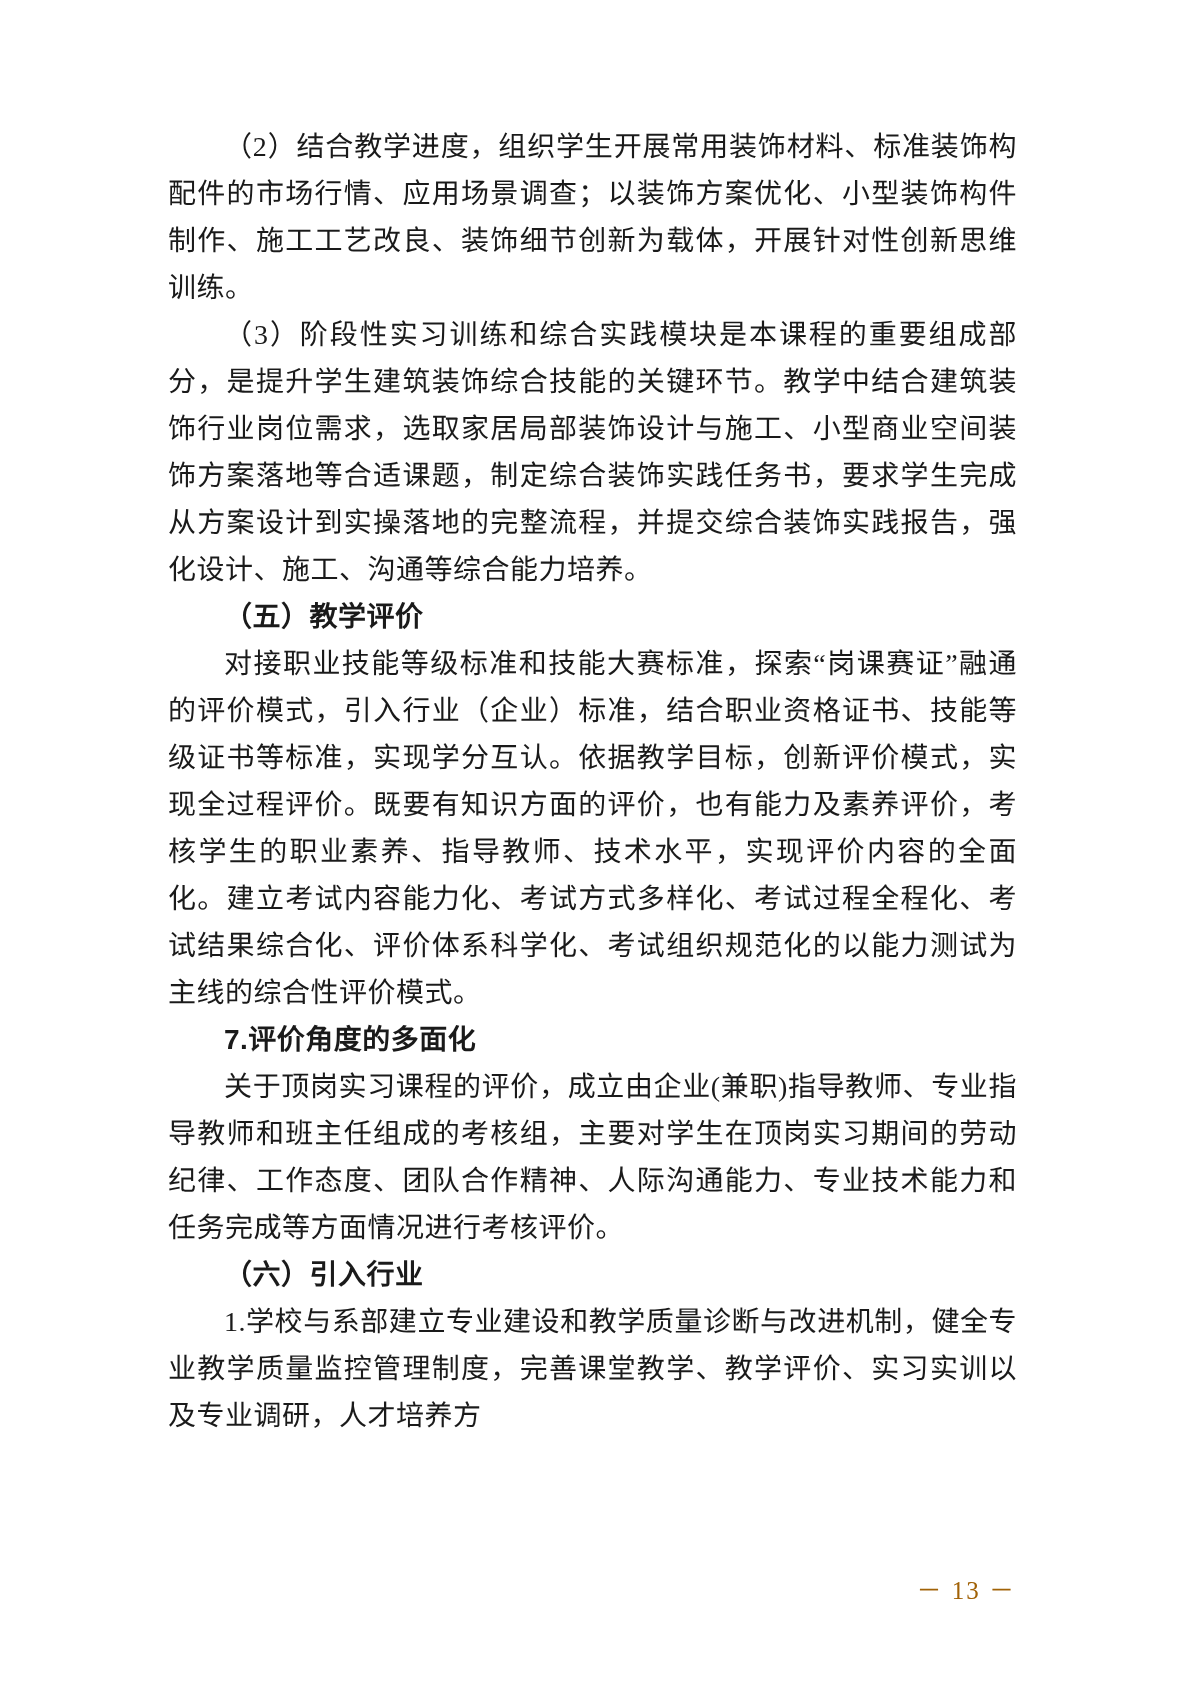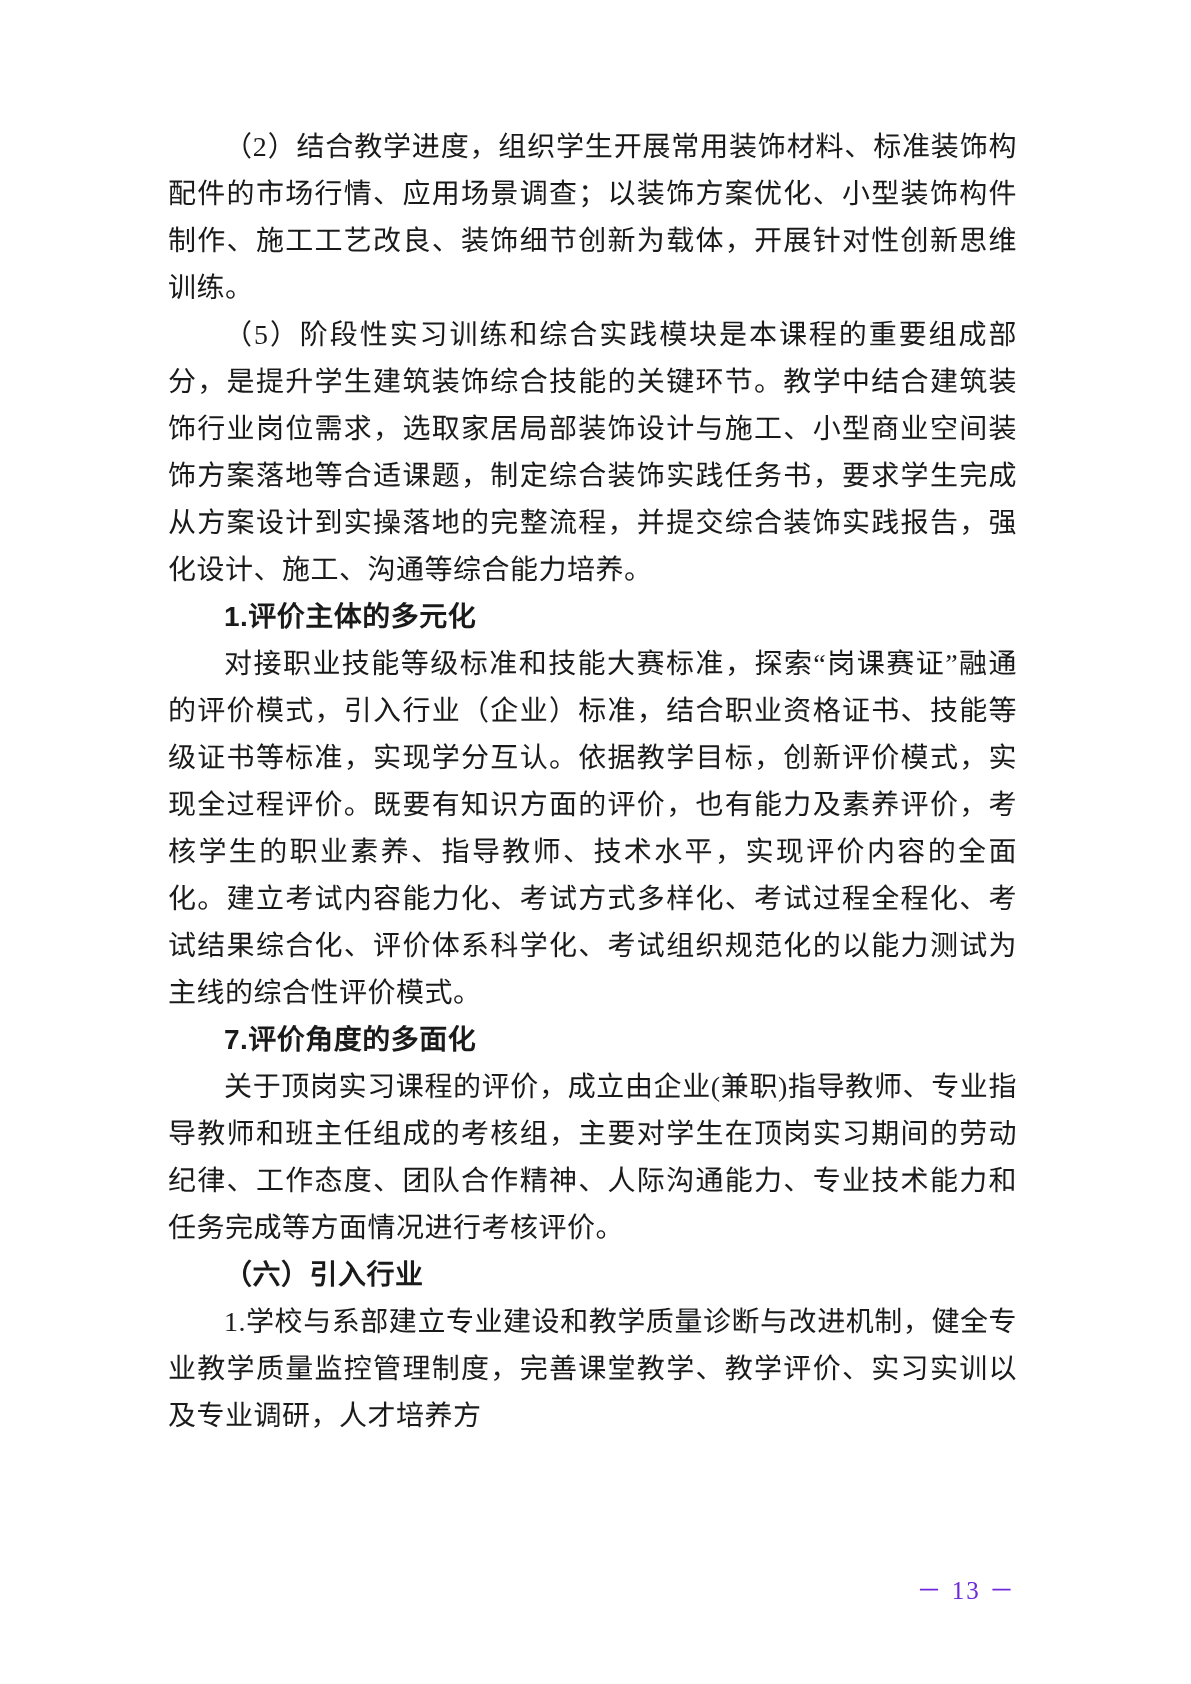--- a/index.html
+++ b/index.html
@@ -42,32 +42,32 @@
     letter-spacing: 0.5px;
   }
   .footer {
     position: absolute;
     top: 1570px;
     left: 0;
     width: 1016px;
     text-align: right;
     font-size: 25px;
     font-family: "Liberation Serif", "DejaVu Serif", serif;
-    color: #6d28d9;
+    color: #a16207;
     letter-spacing: 2px;
   }
 </style>
 </head>
 <body>
 
 <div class="page">
   <div class="content">
     <p>（2）结合教学进度，组织学生开展常用装饰材料、标准装饰构配件的市场行情、应用场景调查；以装饰方案优化、小型装饰构件制作、施工工艺改良、装饰细节创新为载体，开展针对性创新思维训练。</p>
-    <p>（5）阶段性实习训练和综合实践模块是本课程的重要组成部分，是提升学生建筑装饰综合技能的关键环节。教学中结合建筑装饰行业岗位需求，选取家居局部装饰设计与施工、小型商业空间装饰方案落地等合适课题，制定综合装饰实践任务书，要求学生完成从方案设计到实操落地的完整流程，并提交综合装饰实践报告，强化设计、施工、沟通等综合能力培养。</p>
-    <p class="heading">1.评价主体的多元化</p>
+    <p>（3）阶段性实习训练和综合实践模块是本课程的重要组成部分，是提升学生建筑装饰综合技能的关键环节。教学中结合建筑装饰行业岗位需求，选取家居局部装饰设计与施工、小型商业空间装饰方案落地等合适课题，制定综合装饰实践任务书，要求学生完成从方案设计到实操落地的完整流程，并提交综合装饰实践报告，强化设计、施工、沟通等综合能力培养。</p>
+    <p class="heading">（五）教学评价</p>
     <p>对接职业技能等级标准和技能大赛标准，探索“岗课赛证”融通的评价模式，引入行业（企业）标准，结合职业资格证书、技能等级证书等标准，实现学分互认。依据教学目标，创新评价模式，实现全过程评价。既要有知识方面的评价，也有能力及素养评价，考核学生的职业素养、指导教师、技术水平，实现评价内容的全面化。建立考试内容能力化、考试方式多样化、考试过程全程化、考试结果综合化、评价体系科学化、考试组织规范化的以能力测试为主线的综合性评价模式。</p>
     <p class="heading">7.评价角度的多面化</p>
     <p>关于顶岗实习课程的评价，成立由企业(兼职)指导教师、专业指导教师和班主任组成的考核组，主要对学生在顶岗实习期间的劳动纪律、工作态度、团队合作精神、人际沟通能力、专业技术能力和任务完成等方面情况进行考核评价。</p>
     <p class="heading">（六）引入行业</p>
     <p>1.学校与系部建立专业建设和教学质量诊断与改进机制，健全专业教学质量监控管理制度，完善课堂教学、教学评价、实习实训以及专业调研，人才培养方</p>
   </div>
   <div class="footer">－ 13 －</div>
 </div>
 
 </body></html>

